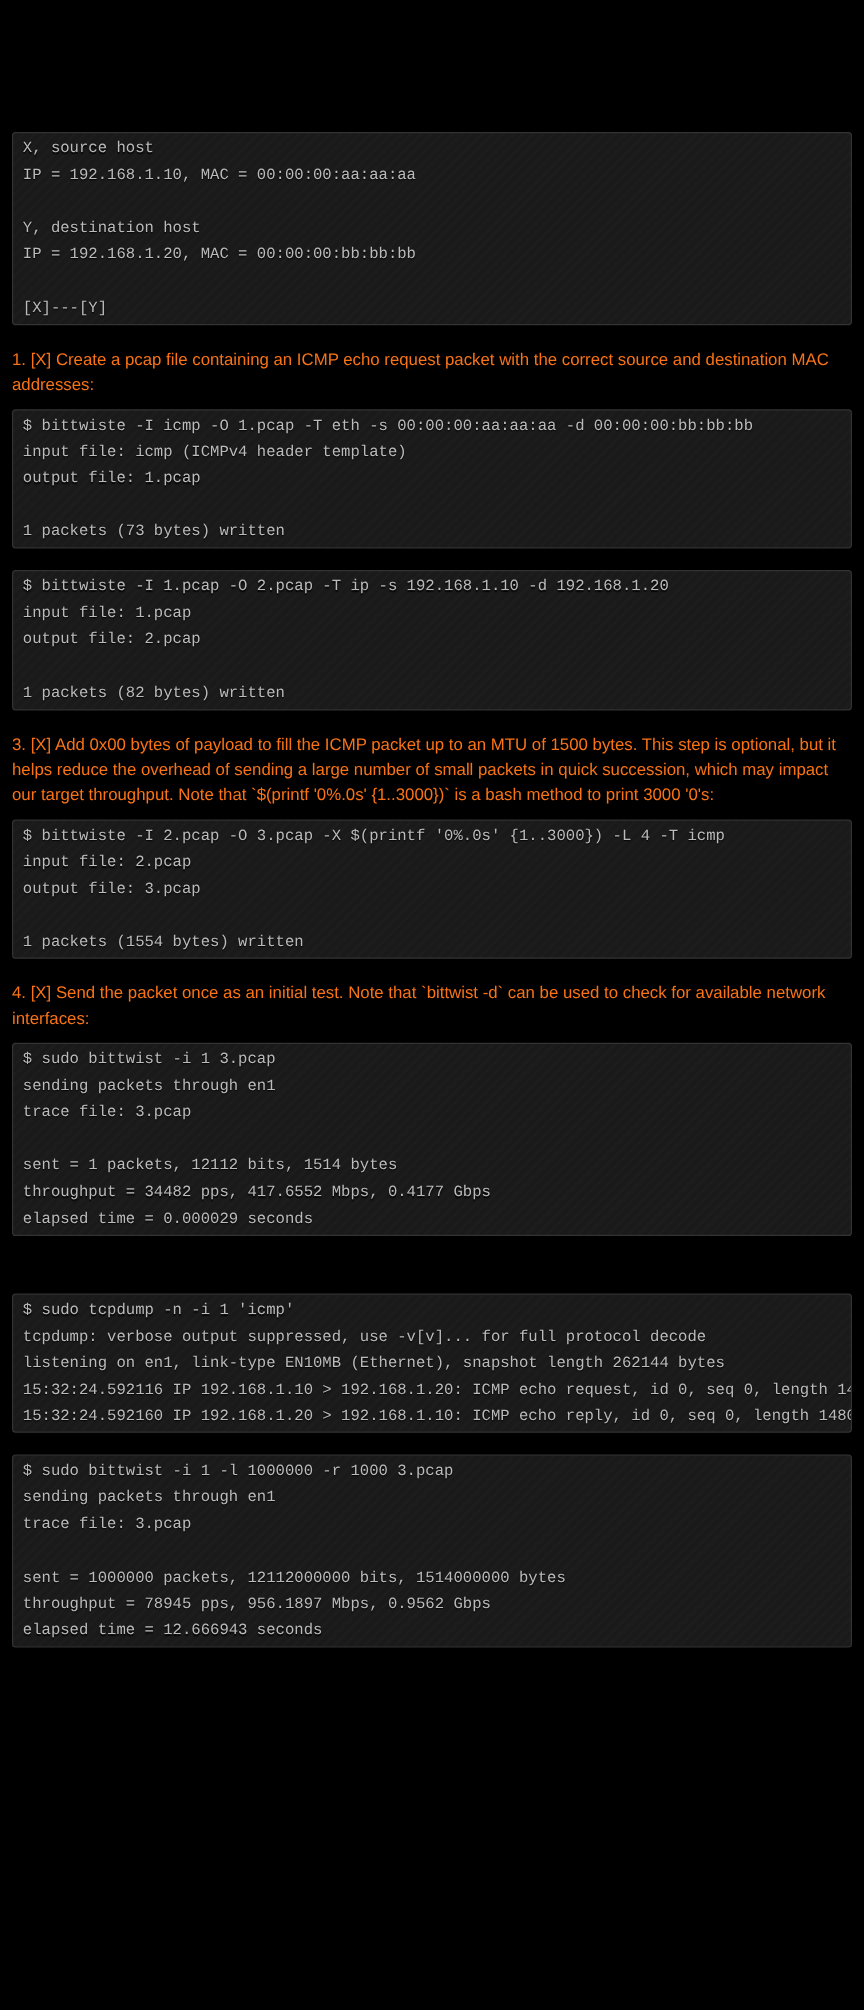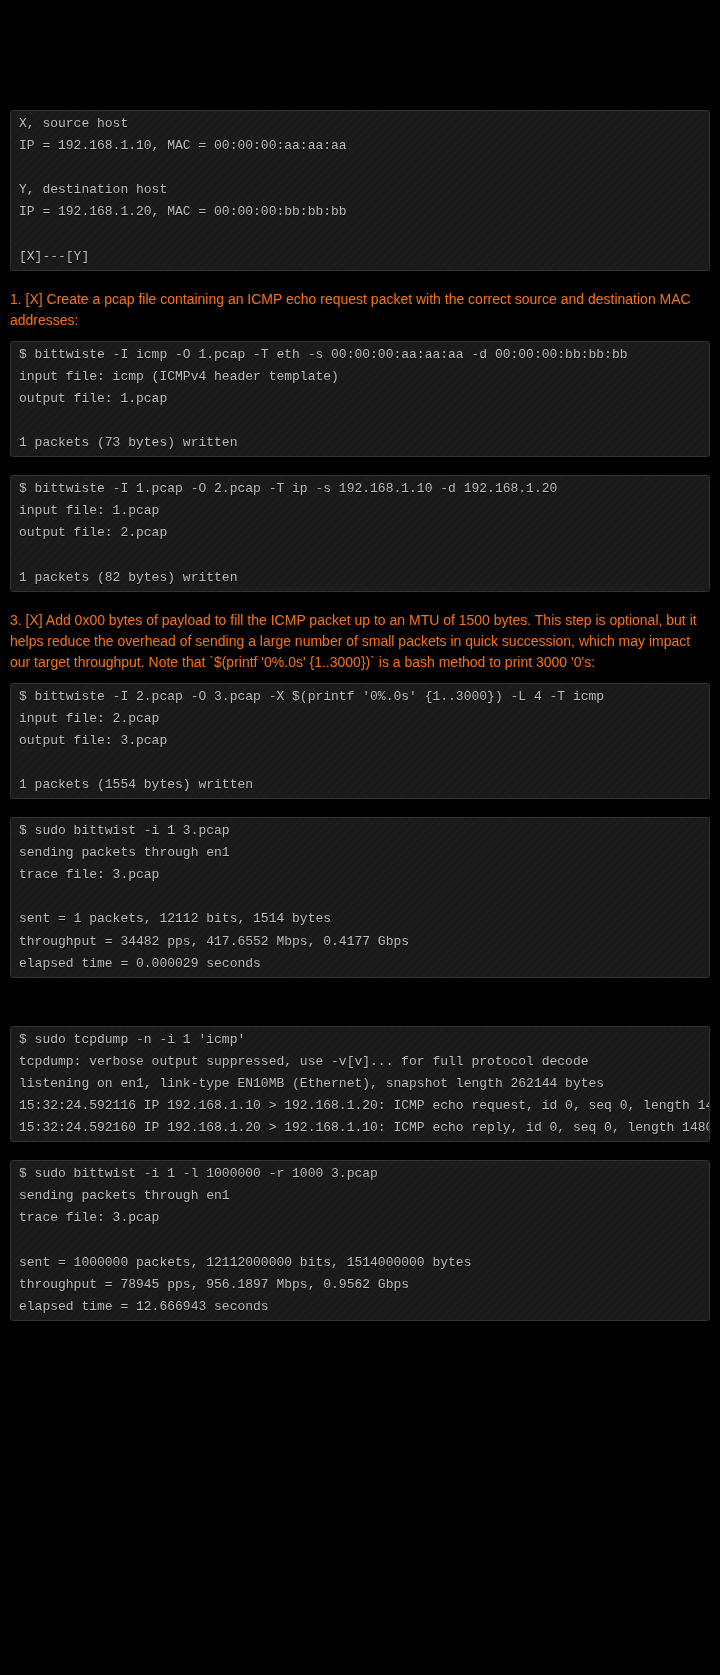--- a/index.html
+++ b/index.html
@@ -91,20 +91,21 @@
 
 1 packets (82 bytes) written</pre>
 
   <p class="step">3. [X] Add 0x00 bytes of payload to fill the ICMP packet up to an MTU of 1500 bytes. This step is optional, but it helps reduce the overhead of sending a large number of small packets in quick succession, which may impact our target throughput. Note that `$(printf '0%.0s' {1..3000})` is a bash method to print 3000 '0's:</p>
   <pre>$ bittwiste -I 2.pcap -O 3.pcap -X $(printf '0%.0s' {1..3000}) -L 4 -T icmp
 input file: 2.pcap
 output file: 3.pcap
 
 1 packets (1554 bytes) written</pre>
 
+  <p class="step">4. [X] Send the packet once as an initial test. Note that `bittwist -d` can be used to check for available network interfaces:</p>
   <pre>$ sudo bittwist -i 1 3.pcap
 sending packets through en1
 trace file: 3.pcap
 
 sent = 1 packets, 12112 bits, 1514 bytes
 throughput = 34482 pps, 417.6552 Mbps, 0.4177 Gbps
 elapsed time = 0.000029 seconds</pre>
 
   <pre style="overflow-x:scroll;margin-top:48px;">$ sudo tcpdump -n -i 1 'icmp'
 tcpdump: verbose output suppressed, use -v[v]... for full protocol decode

